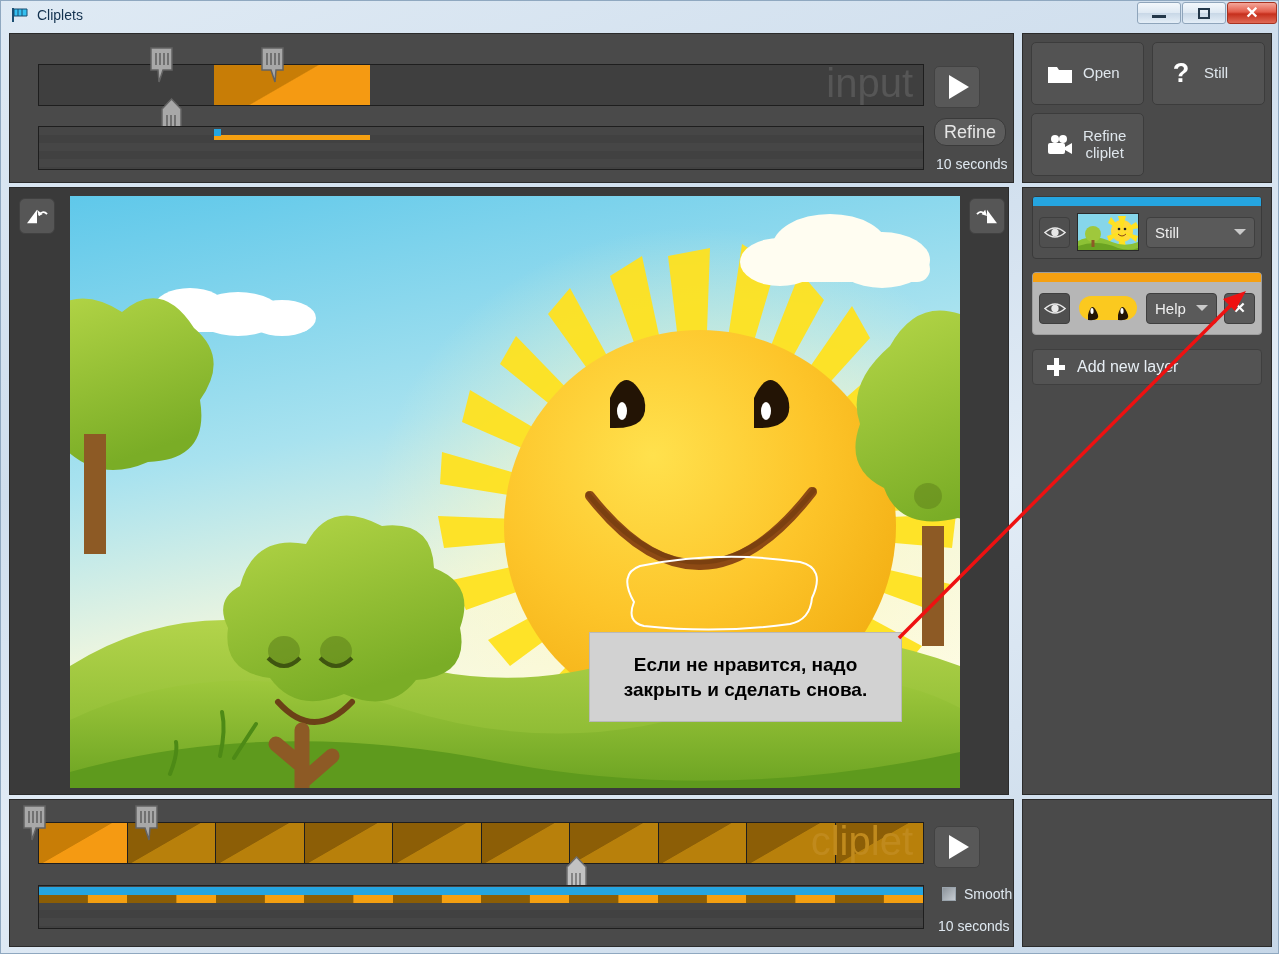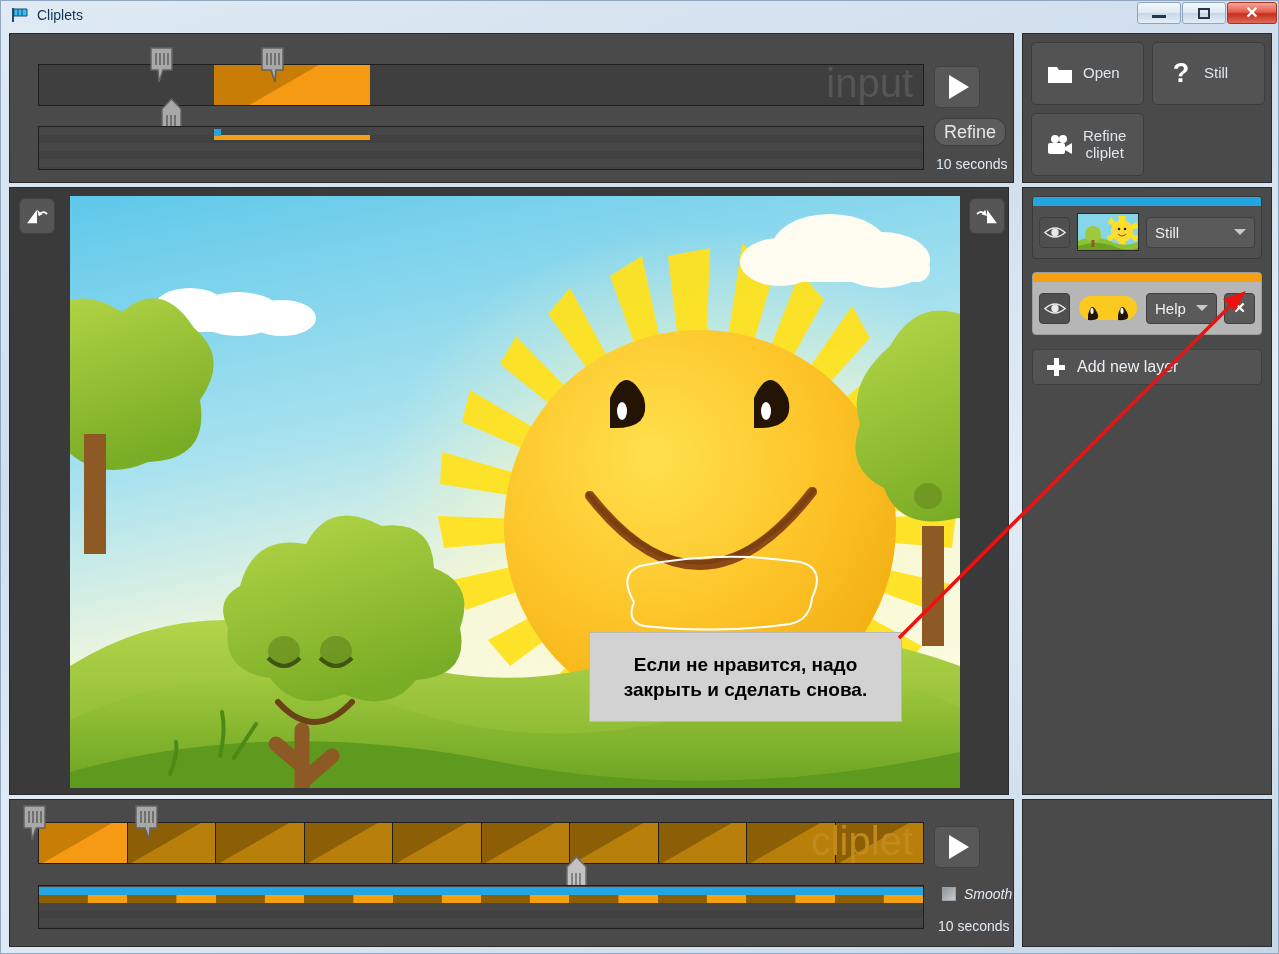--- a/index.html
+++ b/index.html
@@ -541,21 +541,21 @@
         <div style="flex:1; background:linear-gradient(90deg,#8c5e06 0%,#8c5e06 55%,#f5a011 56%,#f5a011 100%);"></div>
         <div style="flex:1; background:linear-gradient(90deg,#8c5e06 0%,#8c5e06 55%,#f5a011 56%,#f5a011 100%);"></div>
         <div style="flex:1; background:linear-gradient(90deg,#8c5e06 0%,#8c5e06 55%,#f5a011 56%,#f5a011 100%);"></div>
         <div style="flex:1; background:linear-gradient(90deg,#8c5e06 0%,#8c5e06 55%,#f5a011 56%,#f5a011 100%);"></div>
       </div>
     </div>
 
     <div class="play-btn" style="left:924px; top:26px;">
       <span class="tri"></span>
     </div>
-    <div style="position:absolute; left:932px; top:86px; display:flex; align-items:center; gap:8px;font-style:italic;">
+    <div style="position:absolute; left:932px; top:86px; display:flex; align-items:center; gap:8px;">
       <span class="checkbox"></span>
       <span class="side-label">Smooth</span>
     </div>
     <div class="side-label" style="position:absolute; left:928px; top:118px;">10 seconds</div>
   </div>
 
   <div class="panel" id="bottom-right-panel"></div>
 
   <svg id="arrow-svg">
     <line x1="898" y1="637" x2="1237" y2="297" stroke="#ee1111" stroke-width="3.5"></line>

